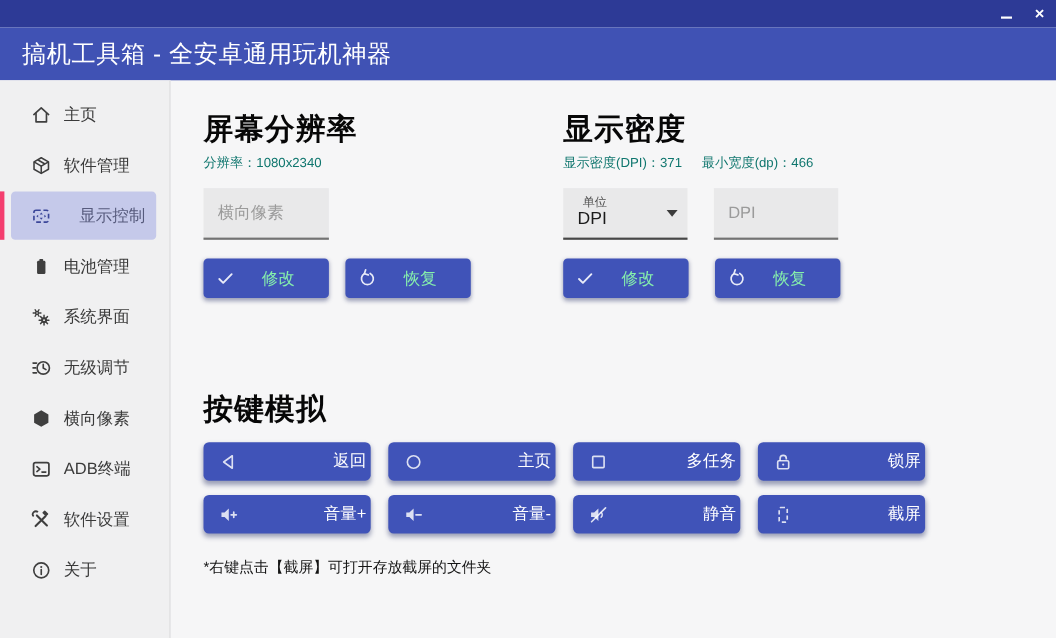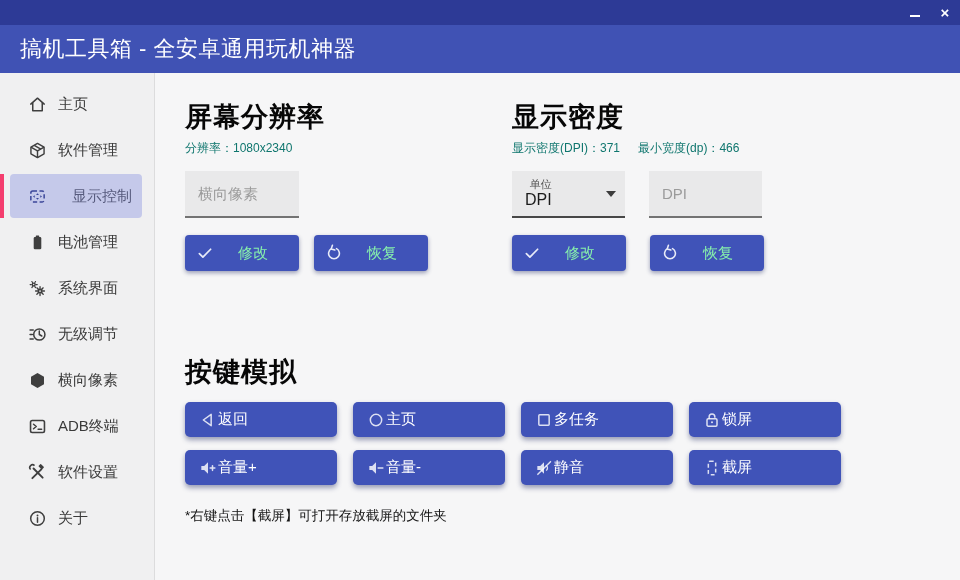--- a/index.html
+++ b/index.html
@@ -53,21 +53,21 @@
   .btn { width:114px; height:36px; background:#4053b8; border:none; border-radius:4px; color:#86efac; display:flex; align-items:center; padding-left:11px; box-shadow:0 2px 4px rgba(43,50,104,0.45); cursor:pointer; font-family:Liberation Sans, sans-serif; }
   .btn svg { width:18px; height:18px; color:#e8ebf8; }
   .btn .lbl { flex:1; text-align:center; font-size:15px; padding-right:7px; }
 
   
   .keysim-title { margin-top:87px; }
   .key-row { display:flex; gap:16px; margin-top:16px; }
   .key-row.second { margin-top:13px; }
   .key-btn { width:152px; height:35px; background:#4053b8; border:none; border-radius:5px; color:#fff; display:flex; align-items:center; padding-left:13px; box-shadow:0 3px 5px rgba(43,50,104,0.45); cursor:pointer; font-family:inherit; }
   .key-btn svg { width:20px; height:20px; color:rgba(255,255,255,0.82); }
-  .key-btn .lbl { flex:1; text-align:left; font-size:15px; padding-right:4px; }
+  .key-btn .lbl { flex:1; text-align:right; font-size:15px; padding-right:4px; }
 
   .notes { margin-top:22px; }
   .note { font-size:13.5px; color:#141414; margin-bottom:12px; }
 </style>
 </head>
 <body>
 
 <div class="window">
 
   <div class="titlebar">

